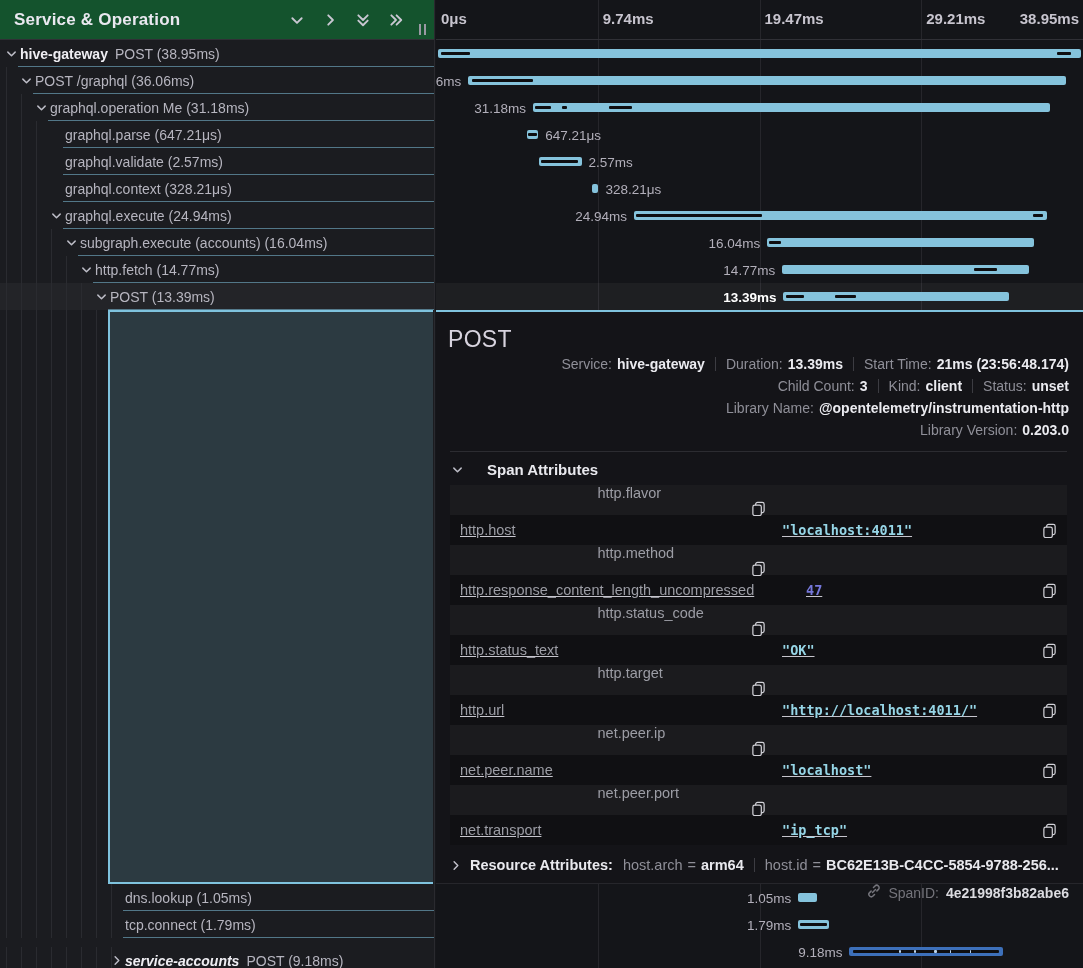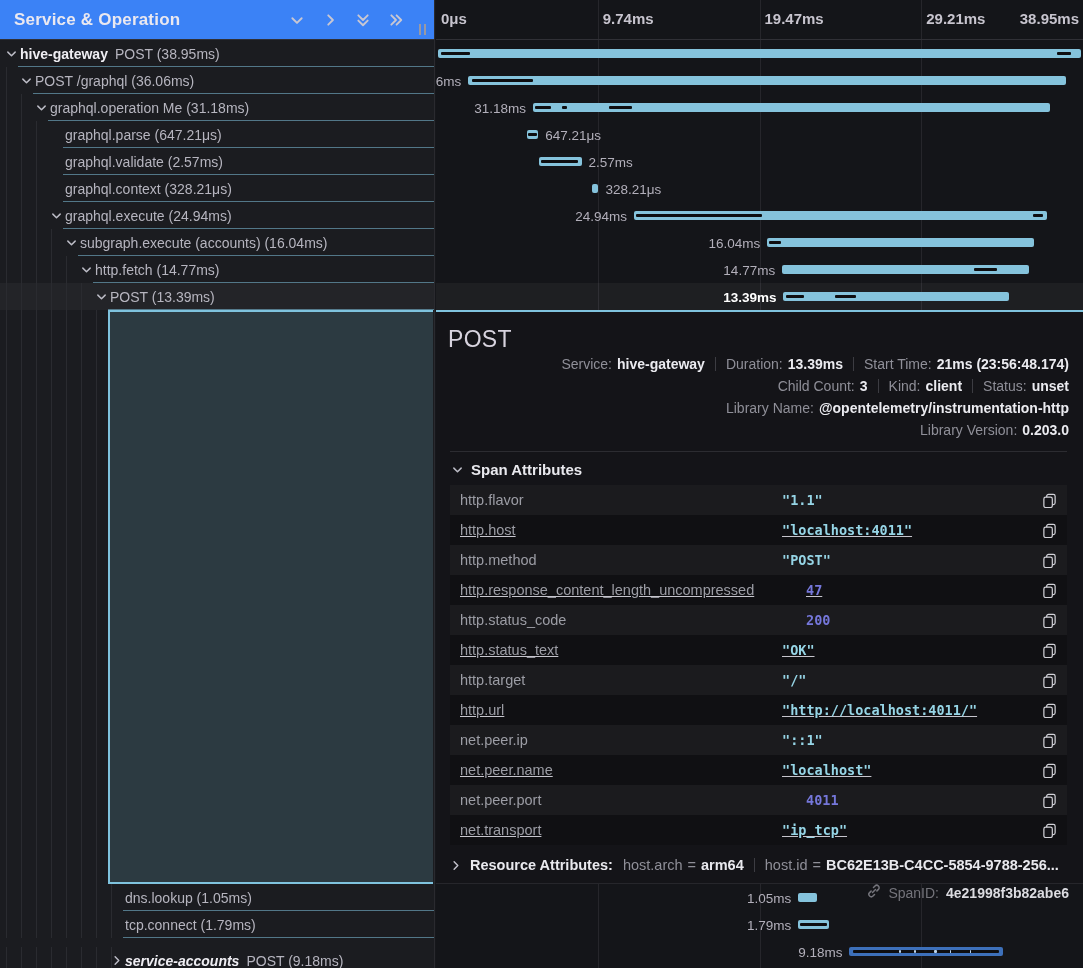--- a/index.html
+++ b/index.html
@@ -4,21 +4,21 @@
 <style>
   html,body{margin:0;padding:0;background:#0e0e11;}
   *{box-sizing:border-box;}
   .app{
     position:relative;width:1083px;height:968px;overflow:hidden;
     background:#16171b;font-family:"Liberation Sans",sans-serif;
     color:#c6c5cd;-webkit-font-smoothing:antialiased;
   }
   
   .col-left{position:absolute;left:0;top:0;width:435px;height:968px;background:#1b1c20;border-right:1px solid #2a2a2f;}
-  .lheader{height:40px;display:flex;align-items:center;padding:0 6px 0 14px;background:#3b82f6;border-bottom:1px solid #303036;}
+  .lheader{height:40px;display:flex;align-items:center;padding:0 6px 0 14px;background:#14532d;border-bottom:1px solid #303036;}
   .ltitle{flex:1;font-size:17px;font-weight:700;color:#eae8f0;letter-spacing:.2px;}
   .hicons{display:flex;align-items:center;gap:19px;color:#c9c7d2;margin-right:6px;}
   .hicon{display:flex;cursor:pointer;}
   .grip{display:flex;gap:3px;align-self:flex-end;margin:0 2px 4px 10px;cursor:col-resize;}
   .grip i{display:block;width:2px;height:11px;background:#9a99a4;}
   .lrow{position:relative;height:27px;display:flex;align-items:center;font-size:14px;}
   .lrow.sel{background:rgba(255,255,255,.04);}
   .guide{position:absolute;top:0;bottom:0;width:1px;background:#2a2b30;}
   .chev{width:14px;flex:none;display:flex;align-items:center;color:#bcbcc6;cursor:pointer;}
   .chsp{width:14px;flex:none;}
@@ -50,25 +50,25 @@
   .detail{position:relative;z-index:2;height:574px;background:#141418;border-top:2px solid var(--accent);
           border-bottom:1px solid #26262b;padding:8px 14px 0 12px;}
   .d-head{display:flex;align-items:flex-start;flex-direction:column;}
   .d-title{font-size:23px;font-weight:500;color:#d7d3de;margin-top:6px;letter-spacing:.3px;}
   .d-meta{margin-left:auto;display:flex;flex-direction:column;align-items:flex-end;}
   .mline{display:flex;align-items:center;height:22px;font-size:14px;}
   .mlab{color:#8f8f98;margin-right:5px;white-space:nowrap;}
   .mval{color:#ebebf0;font-weight:700;white-space:nowrap;}
   .sep{width:1px;height:14px;background:#3c3c42;margin:0 10px;}
   .d-divider{border-top:1px solid #2c2c31;margin:10px 2px 0 2px;}
-  .d-acc{display:flex;align-items:center;gap:8px;padding:9px 0 7px 4px;font-size:15px;font-weight:700;color:#e9e9ee;cursor:pointer;}
+  .d-acc{display:flex;align-items:center;gap:24px;padding:9px 0 7px 4px;font-size:15px;font-weight:700;color:#e9e9ee;cursor:pointer;}
   .d-acc .chev{width:auto;}
   .d-table{margin:0 2px;}
   .arow{display:flex;align-items:center;height:30px;padding:0 10px;}
-  .arow.odd{background:#1b1b1e;}
+  .arow.odd{background:#1b1b1e;flex-direction:column;}
   .arow.even{background:#101013;text-decoration:underline;}
   .akey{width:322px;flex:none;font-size:14.5px;color:#9c9da5;white-space:nowrap;overflow:hidden;}
   .aval{flex:1;font-family:"DejaVu Sans Mono",monospace;font-size:13.5px;font-weight:700;white-space:nowrap;overflow:hidden;}
   .aval.string{color:var(--str);}
   .aval.number{color:var(--num);margin-left:24px;}
   .copy{flex:none;display:flex;cursor:pointer;}
   .d-res{display:flex;align-items:center;margin:12px 2px 0 2px;font-size:14.5px;color:#bdbcc4;cursor:pointer;}
   .d-res .chev{color:#c2c1ca;}
   .rlab{font-weight:700;color:#e9e9ee;margin:0 10px 0 6px;white-space:nowrap;}
   .rkey{color:#8f8f98;white-space:nowrap;}

